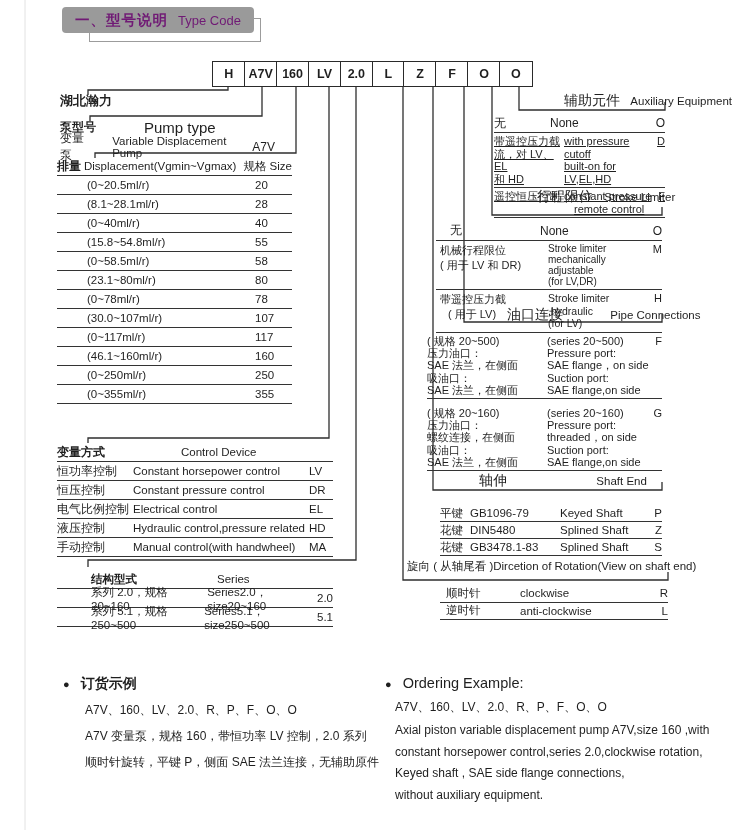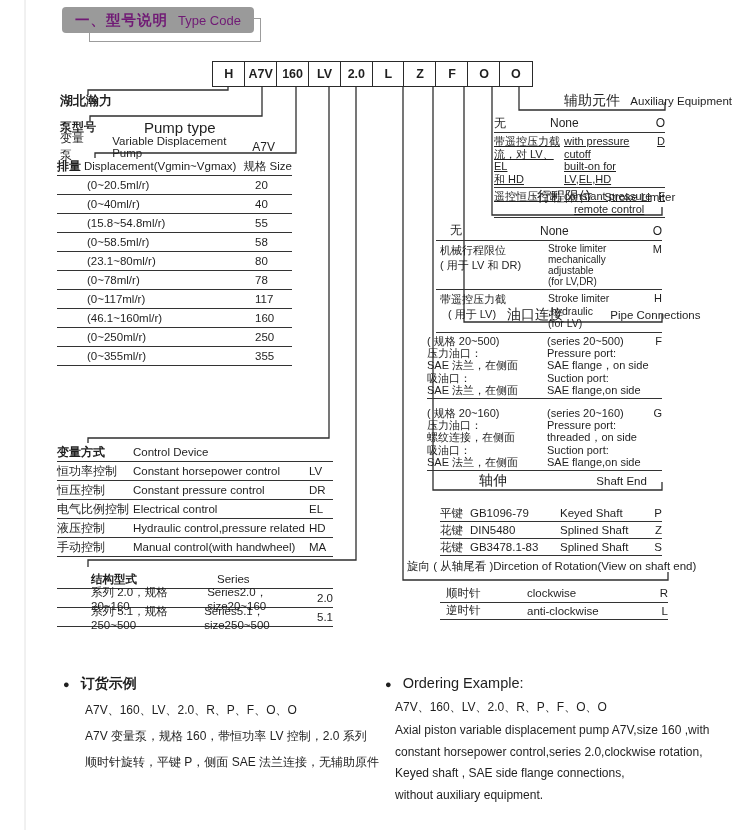--- a/index.html
+++ b/index.html
@@ -35,21 +35,21 @@
   .pump .code{margin-left:auto;font-size:12px;}
 
   .disp{left:57px;top:157px;width:235px;font-size:11.5px;}
   .disp .row{height:19px;border-bottom:1.3px solid #333;}
   .disp .cnh{font-weight:bold;font-size:12px;margin-right:3px;}
   .disp .sizeh{margin-left:auto;font-size:11.5px;}
   .disp .range{padding-left:30px;}
   .disp .size{width:37px;margin-left:auto;}
 
   .control{left:57px;top:443px;width:276px;}
-  .control .hrow{height:17px;}
+  .control .hrow{height:17px;gap:48px;}
   .control .row{height:19px;border-bottom:1.3px solid #333;font-size:11.5px;}
   .control .cn{width:76px;font-size:12px;}
   .control .code{margin-left:auto;width:24px;}
 
   .series{left:57px;top:570px;width:276px;}
   .series .hrow{height:16px;}
   .series .row{height:19px;border-bottom:1.3px solid #333;font-size:11.5px;}
   .series .cn{width:126px;font-size:11.5px;padding-left:34px;}
   .series .code{margin-left:auto;}
 
@@ -82,21 +82,21 @@
   .pipe .g.g2{padding-top:8px;}
   .pipe .code2{text-align:right;}
 
   .shaft{left:440px;top:505px;width:222px;font-size:11.5px;}
   .shaft .row{height:17px;border-bottom:1.2px solid #333;}
   .shaft .cn{width:30px;}
   .shaft .std{width:90px;}
   .shaft .code{margin-left:auto;}
 
   .rot{left:440px;top:585px;width:228px;font-size:11.5px;}
-  .rot .row{height:17.5px;border-bottom:1.2px solid #333;gap:7px;}
+  .rot .row{height:17.5px;border-bottom:1.2px solid #333;}
   .rot .cn{width:80px;padding-left:6px;box-sizing:border-box;}
   .rot .code{margin-left:auto;}
 
   
   .ord{position:absolute;}
   .ord .title{display:flex;align-items:flex-start;font-size:14px;font-weight:bold;}
   .ord .title .dot::before{content:"●";font-size:11px;margin-right:11px;font-weight:normal;}
   .ord .line{margin-left:22px;font-size:12px;margin-top:9px;}
   .ord-en .title{font-weight:normal;font-size:14.5px;}
   .ord-en .line{margin-left:10px;margin-top:7.5px;}
@@ -159,38 +159,46 @@
     <div class="row">
       <span class="cnh">排量</span>
       <span>Displacement(Vgmin~Vgmax)</span>
       <span class="sizeh">规格 Size</span>
     </div>
     <div class="row">
         <span class="range">(0~20.5ml/r)</span>
         <span class="size">20</span>
       </div>
     <div class="row">
+        <span class="range">(8.1~28.1ml/r)</span>
+        <span class="size">28</span>
+      </div>
+    <div class="row">
         <span class="range">(0~40ml/r)</span>
         <span class="size">40</span>
       </div>
     <div class="row">
         <span class="range">(15.8~54.8ml/r)</span>
         <span class="size">55</span>
       </div>
     <div class="row">
         <span class="range">(0~58.5ml/r)</span>
         <span class="size">58</span>
       </div>
     <div class="row">
         <span class="range">(23.1~80ml/r)</span>
         <span class="size">80</span>
       </div>
     <div class="row">
         <span class="range">(0~78ml/r)</span>
         <span class="size">78</span>
+      </div>
+    <div class="row">
+        <span class="range">(30.0~107ml/r)</span>
+        <span class="size">107</span>
       </div>
     <div class="row">
         <span class="range">(0~117ml/r)</span>
         <span class="size">117</span>
       </div>
     <div class="row">
         <span class="range">(46.1~160ml/r)</span>
         <span class="size">160</span>
       </div>
     <div class="row">

